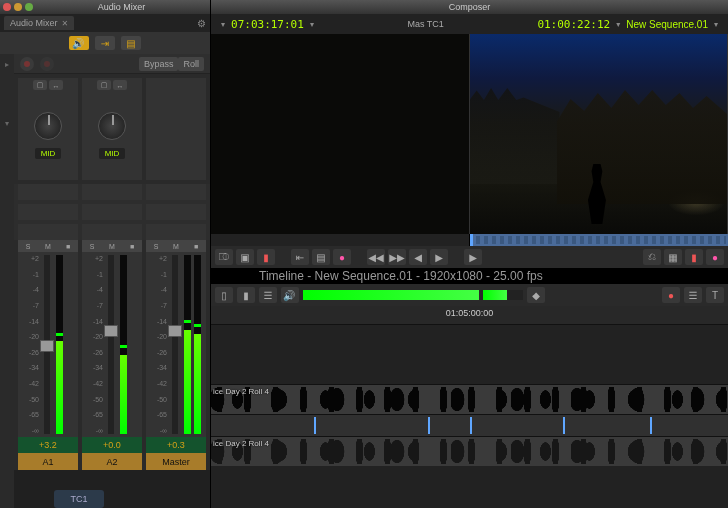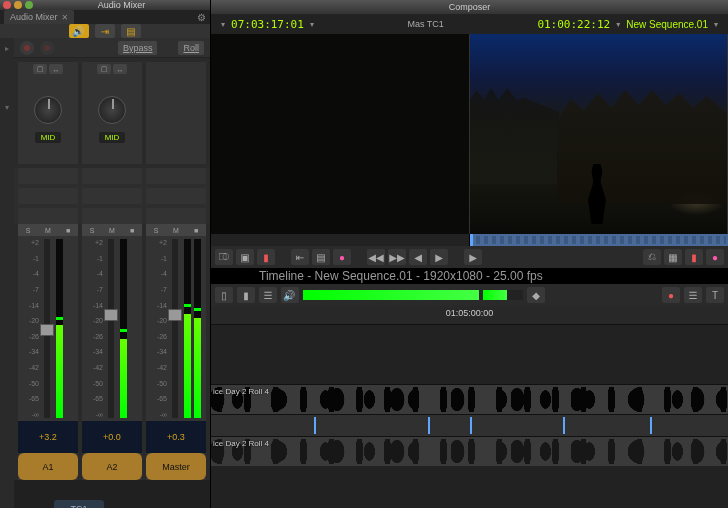--- a/index.html
+++ b/index.html
@@ -17,21 +17,21 @@
 .tab-x { font-size: 8px; color: #888; cursor: pointer; }
 .gear-icn { font-size: 10px; color: #888; }
 
 .mixer-toolbar { height: 22px; background: #333; display: flex; align-items: center; justify-content: center; gap: 6px; }
 .tb-btn { width: 20px; height: 14px; background: #444; display: flex; align-items: center; justify-content: center; border-radius: 2px; font-size: 10px; color: #d4a017; cursor: pointer; }
 .tb-btn.active { background: #d4a017; color: #222; }
 
 .mixer-row { height: 20px; background: #2f2f2f; display: flex; align-items: center; gap: 6px; padding: 0 6px; border-bottom: 1px solid #222; }
 .rec-btn { width: 14px; height: 14px; border-radius: 50%; background: #3a3a3a; position: relative; }
 .rec-btn::after { content:''; width:6px; height:6px; background:#733; border-radius:50%; position:absolute; top:4px; left:4px; }
-.bypass-clip { margin-left: auto; display: flex; gap: 21px; text-decoration: underline; }
+.bypass-clip { margin-left: auto; display: flex; gap: 0; }
 .byp-btn { padding: 2px 5px; background: #444; border-radius: 2px; font-size: 9px; cursor: pointer; }
 
 
 .strips { display: flex; gap: 4px; padding: 4px; height: 110px; }
 .strip { flex: 1; background: #333; display: flex; flex-direction: column; align-items: center; gap: 2px; padding: 2px; }
 .strip-btns { display: flex; gap: 2px; }
 .mini-btn { width: 14px; height: 10px; background: #444; border-radius: 2px; font-size: 7px; display:flex; align-items:center; justify-content:center; }
 .knob-area { flex:1; display:flex; flex-direction:column; align-items:center; justify-content:center; }
 .knob { width: 28px; height: 28px; border-radius: 50%; background: radial-gradient(#444,#1a1a1a); border:1px solid #555; position: relative; }
 .knob::after { content:''; width:2px; height:10px; background:#999; position:absolute; top:2px; left:13px; }
@@ -43,22 +43,22 @@
 .fader-hdr { display:flex; }
 .fader-hdr .mini-btn { flex:1; border-radius:0; height:12px; }
 .fader-body { height: 185px; position:relative; display:flex; padding:3px; }
 .scale { width:20px; display:flex; flex-direction:column; justify-content:space-between; font-size:7px; color:#777; text-align:right; padding-right:2px; }
 .meter-slot { flex:1; position:relative; display:flex; gap:3px; }
 .meter { width:7px; background:#0a0a0a; position:relative; }
 .meter-fill { position:absolute; bottom:0; left:0; right:0; background:linear-gradient(#6f0,#0f0); }
 .fader-track { width:6px; background:#222; position:relative; margin:0 3px; }
 .fader-handle { width:14px; height:12px; background:#999; border:1px solid #555; position:absolute; left:-4px; }
 .peak-dot { width:7px; height:3px; background:#0f0; position:absolute; }
-.db-readout { height:32px; background:#0f172a; color:#d4a017; font-size:9px; display:flex; align-items:center; justify-content:center; }
-.ch-label { height:27px; background:#a87c2a; color:#111; font-size:9px; display:flex; align-items:center; justify-content:center;border-radius:6px; }
+.db-readout { height:16px; background:#14532d; color:#d4a017; font-size:9px; display:flex; align-items:center; justify-content:center; }
+.ch-label { height:17px; background:#a87c2a; color:#111; font-size:9px; display:flex; align-items:center; justify-content:center; }
 .expand-col { width:14px; background:#2a2a2a; display:flex; flex-direction:column; gap:50px; padding-top:6px; align-items:center; color:#666; font-size:8px; }
 
 
 .bins { flex:1; background:#202020; padding-top:20px; }
 .bin-tab { width:50px; height:18px; background:#2c3a4a; margin-left:40px; display:flex; align-items:center; justify-content:center; font-size:9px; color:#aac; border-radius:3px; }
 
 
 .rightp { flex:1; display:flex; flex-direction:column; background:#1c1c1c; }
 .comp-title { height:14px; background:linear-gradient(#555,#333); text-align:center; font-size:9px; color:#ccc; line-height:14px; }
 .tc-bar { height:20px; background:#222; display:flex; align-items:center; padding:0 10px; gap:6px; }

